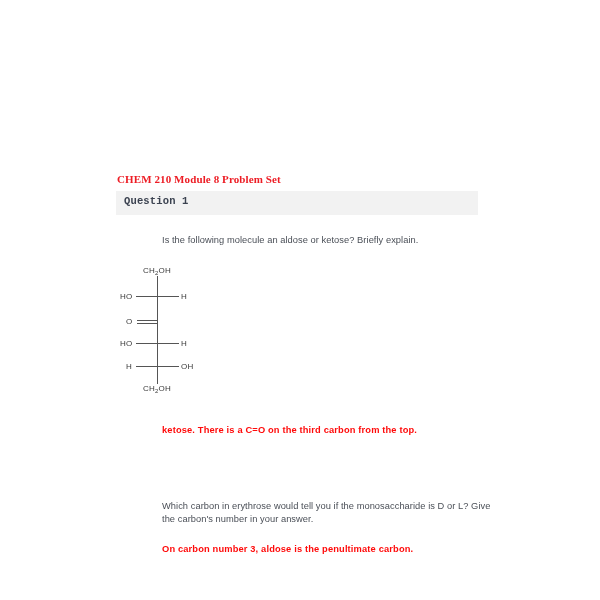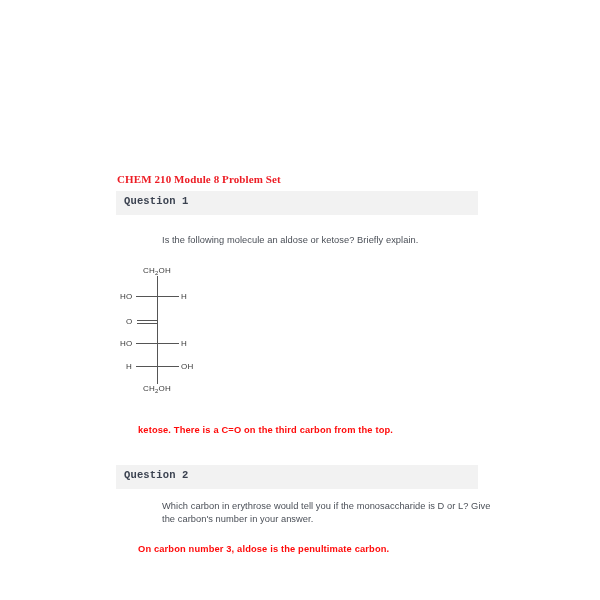--- a/index.html
+++ b/index.html
@@ -64,20 +64,21 @@
     margin-left: 40px;
   }
 
   .answer {
     position: absolute;
     font-size: 9.3px;
     font-weight: bold;
     color: #ff0a0a;
     letter-spacing: 0.15px;
     white-space: nowrap;
+    margin-left: 24px;
   }
 
   
   .molecule {
     position: absolute;
     left: 112px;
     top: 262px;
     width: 110px;
     height: 140px;
   }
@@ -146,21 +147,18 @@
     <div class="bond-h" style="left:24px; top:104px; width:21px;"></div>
     <div class="bond-h" style="left:46px; top:104px; width:21px;"></div>
     <div class="mol-label" style="left:14px; top:100px;">H</div>
     <div class="mol-label" style="left:69px; top:100px;">OH</div>
 
     <div class="mol-label" style="left:31px; top:122px;">CH<sub>2</sub>OH</div>
   </div>
 
   <div class="answer" style="left:138px; top:425px;">ketose. There is a C=O on the third carbon from the top.</div>
 
-  <div class="q-header" style="top:465px;">
-    <span class="q-header-label">Question 2</span>
-  </div>
 
   <div class="q-body" style="left:122px; top:500px; width:340px;">Which carbon in erythrose would tell you if the monosaccharide is D or L? Give the carbon's number in your answer.</div>
 
   <div class="answer" style="left:138px; top:544px;">On carbon number 3, aldose is the penultimate carbon.</div>
 
 </div>
 
 </body></html>

